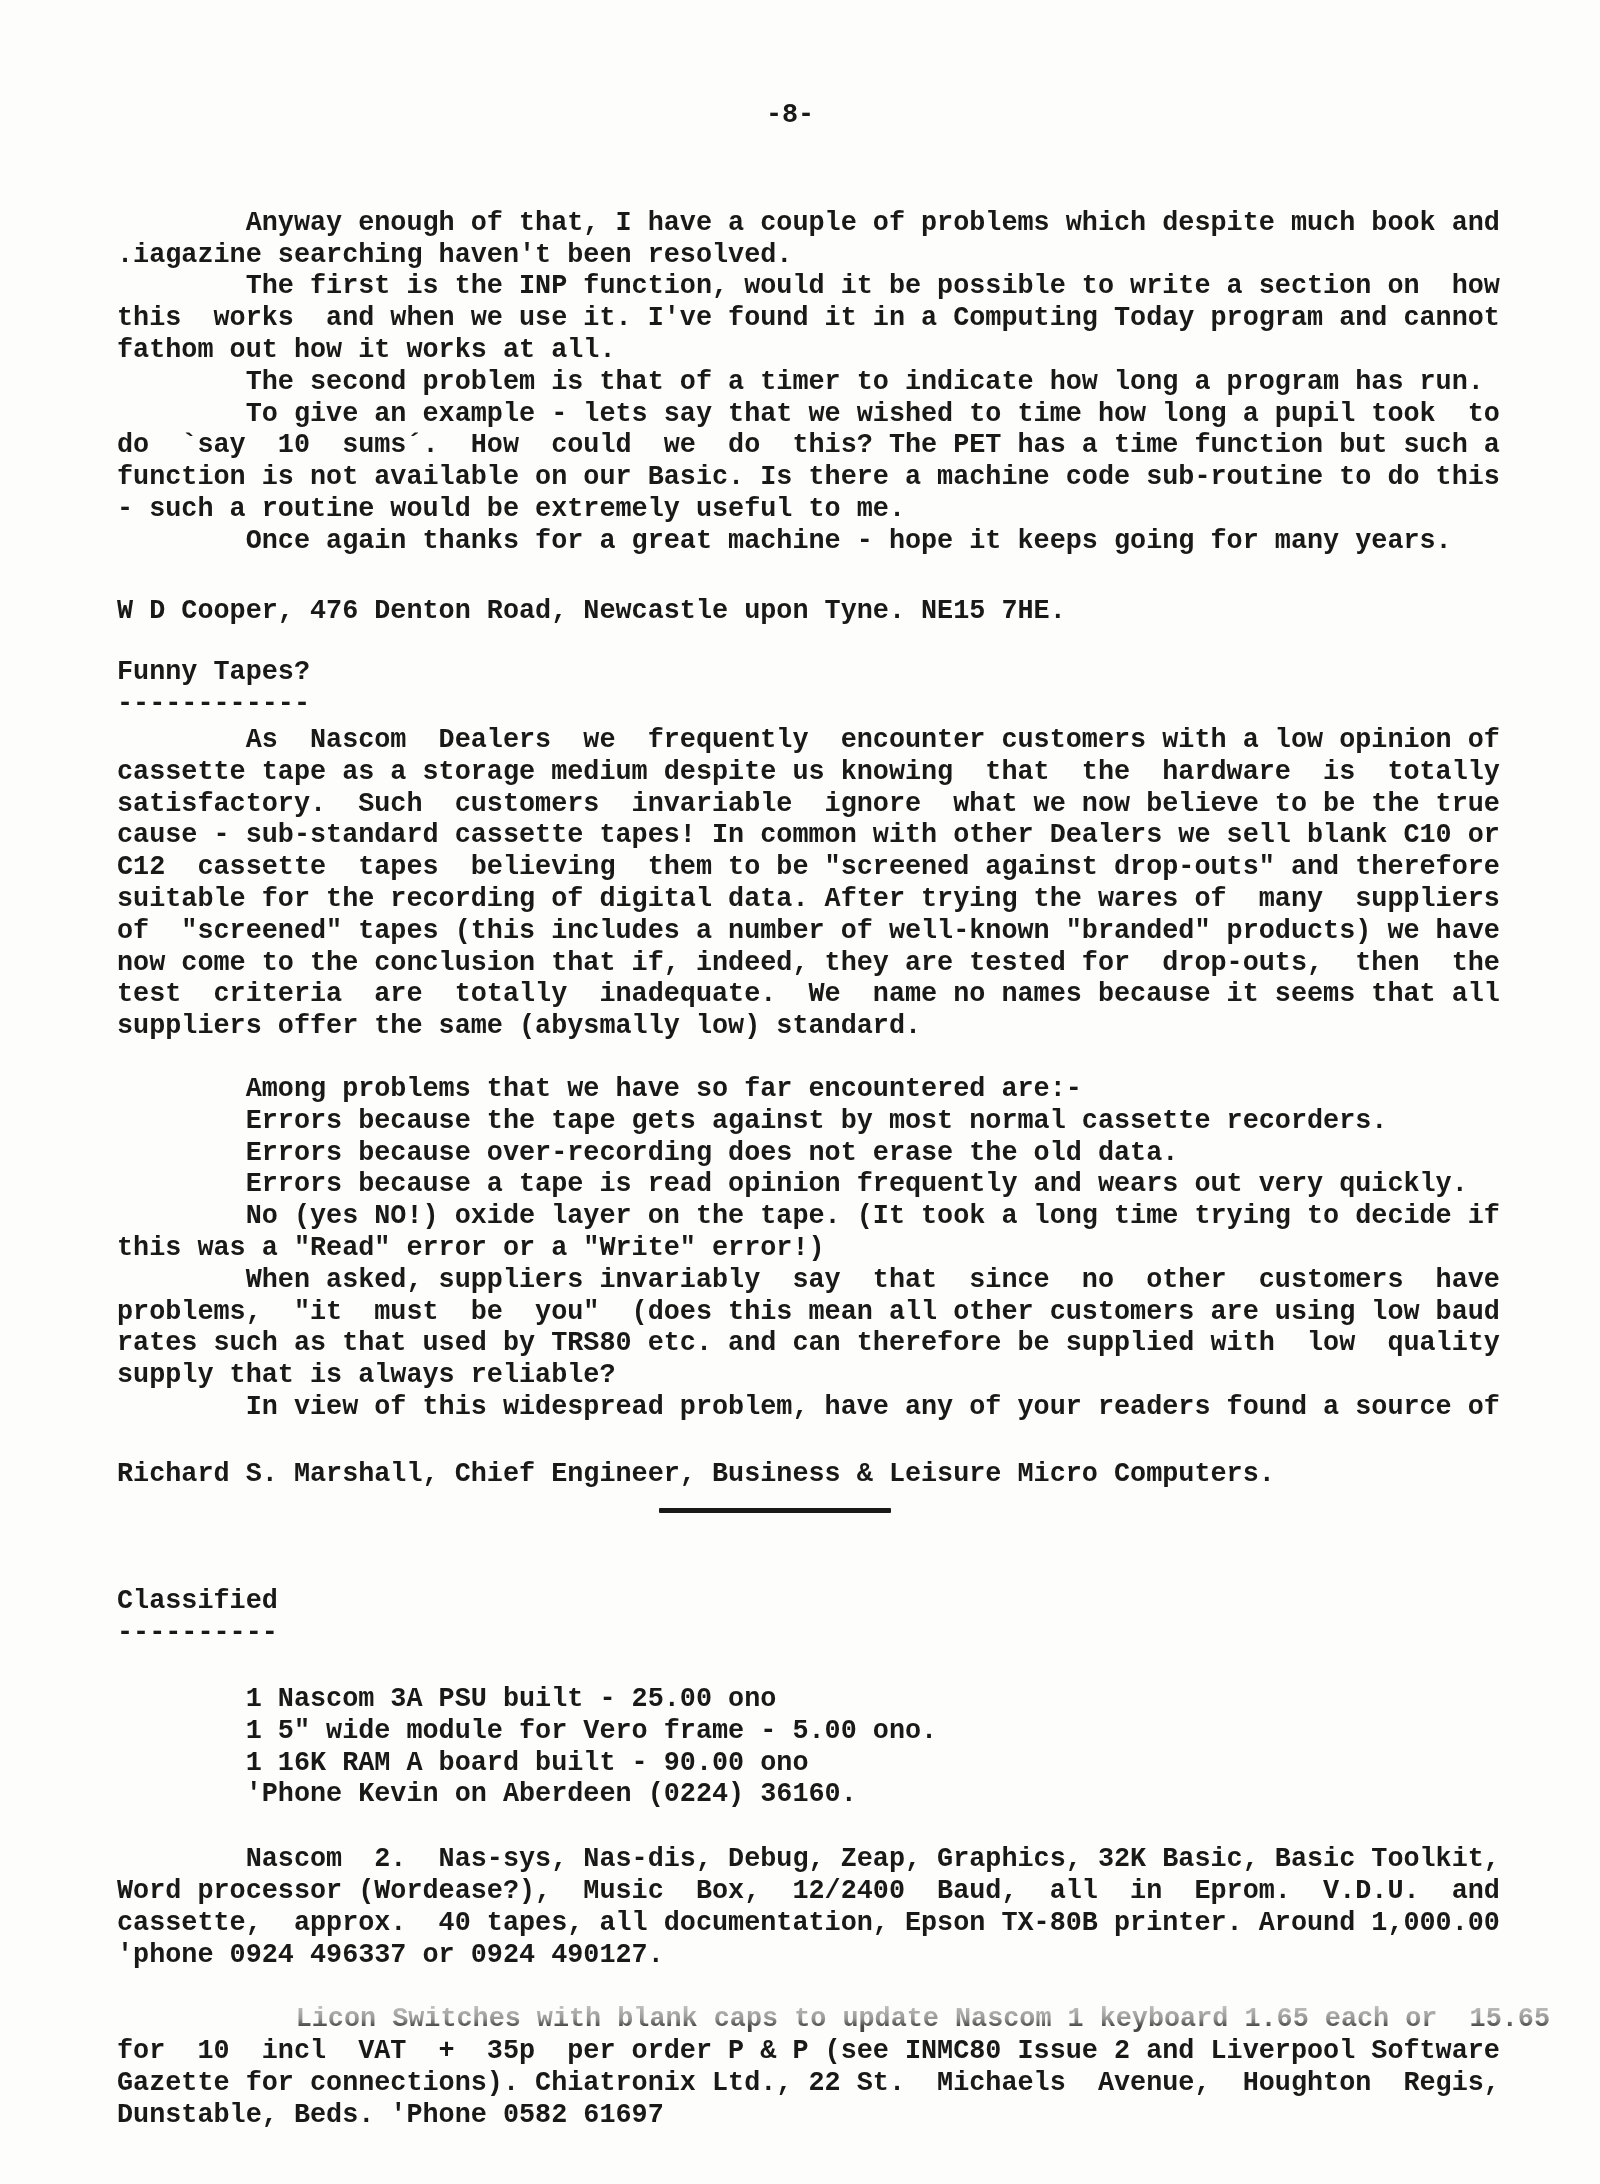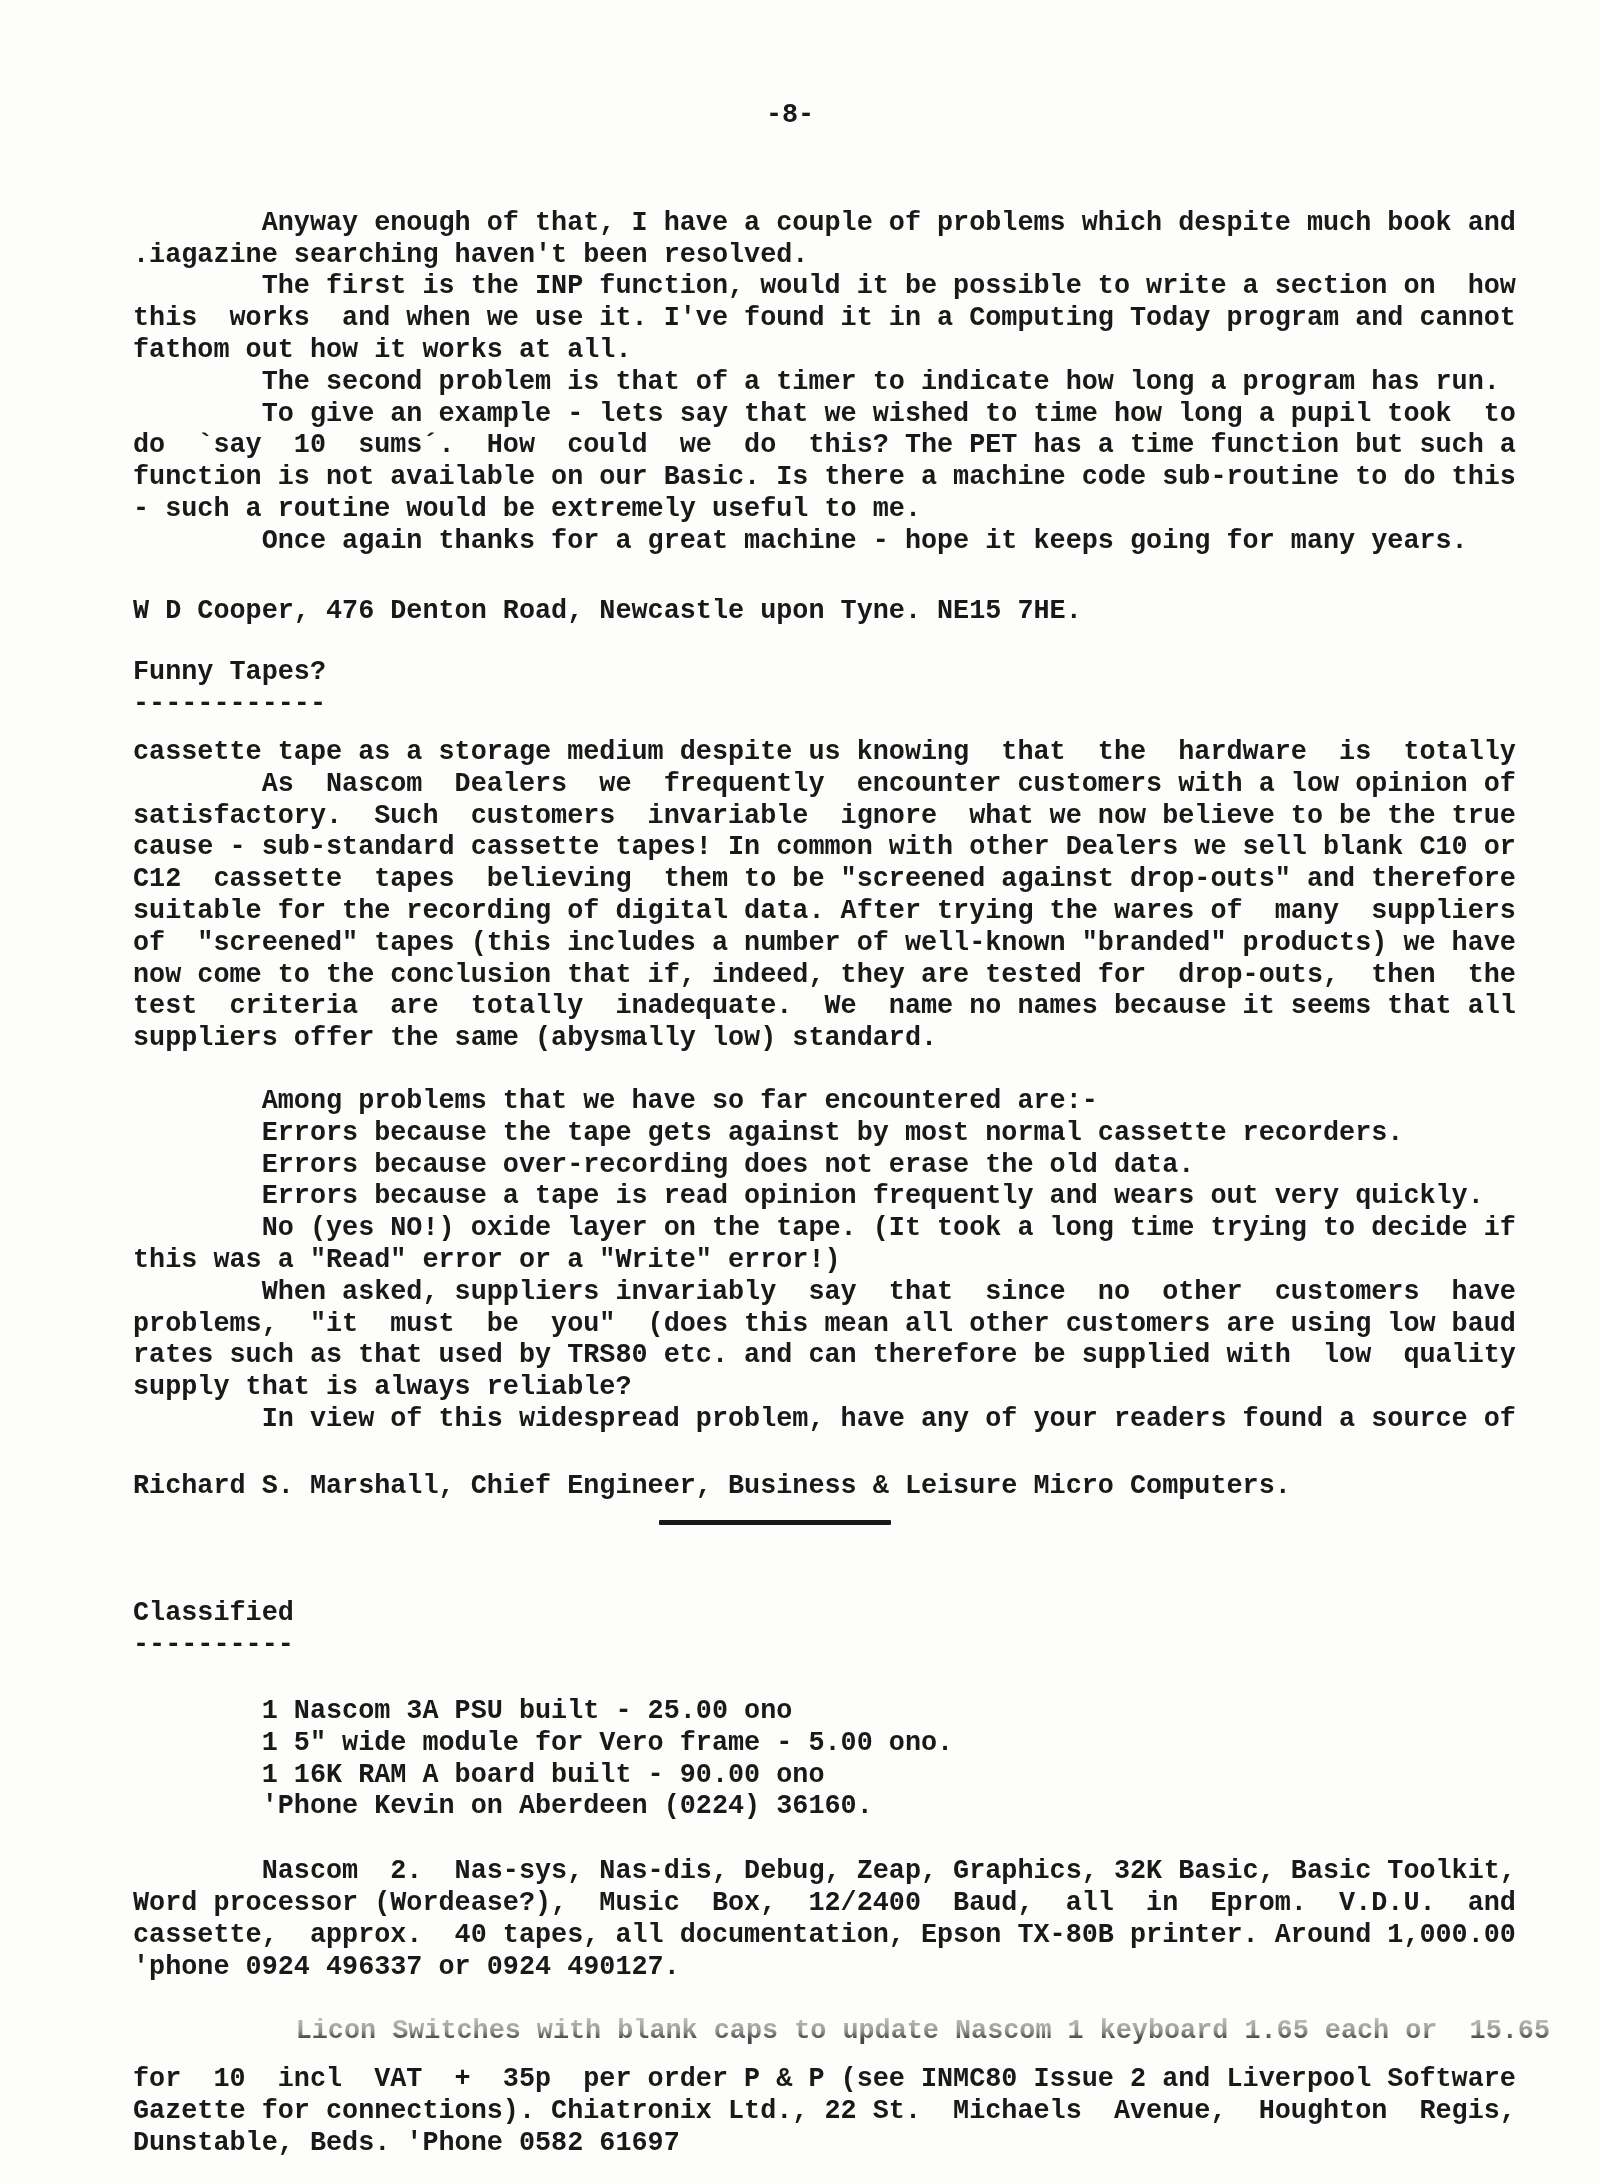--- a/index.html
+++ b/index.html
@@ -22,21 +22,21 @@
   .line {
     white-space: pre;
     height: 31.8px;
     line-height: 31.8px;
     letter-spacing: 0;
   }
   .header {
     width: 1346px;
     text-align: center;
   }
-  .block { margin: 16px; }
+  .block { margin: 0; }
   #blk-letter   { margin-top: 76px; }
   #blk-cooper   { margin-top: 38px; }
   #blk-ft-head  { margin-top: 30px; }
   #blk-ft-p1    { margin-top: 4px;  }
   #blk-ft-p2    { margin-top: 31px; }
   #blk-marshall { margin-top: 35px; }
   #divider {
     margin-top: 18px;
     margin-left: 542px;
     width: 232px;
@@ -80,22 +80,22 @@
       </div>
 
     <div class="block line" id="blk-cooper">W D Cooper, 476 Denton Road, Newcastle upon Tyne. NE15 7HE.</div>
 
     <div class="block" id="blk-ft-head">
       <div class="line">Funny Tapes?</div>
       <div class="line">------------</div>
     </div>
 
     <div class="block" id="blk-ft-p1">
+        <div class="line">        As  Nascom  Dealers  we  frequently  encounter customers with a low opinion of</div>
         <div class="line">cassette tape as a storage medium despite us knowing  that  the  hardware  is  totally</div>
-        <div class="line">        As  Nascom  Dealers  we  frequently  encounter customers with a low opinion of</div>
         <div class="line">satisfactory.  Such  customers  invariable  ignore  what we now believe to be the true</div>
         <div class="line">cause - sub-standard cassette tapes! In common with other Dealers we sell blank C10 or</div>
         <div class="line">C12  cassette  tapes  believing  them to be "screened against drop-outs" and therefore</div>
         <div class="line">suitable for the recording of digital data. After trying the wares of  many  suppliers</div>
         <div class="line">of  "screened" tapes (this includes a number of well-known "branded" products) we have</div>
         <div class="line">now come to the conclusion that if, indeed, they are tested for  drop-outs,  then  the</div>
         <div class="line">test  criteria  are  totally  inadequate.  We  name no names because it seems that all</div>
         <div class="line">suppliers offer the same (abysmally low) standard.</div>
       </div>
 

